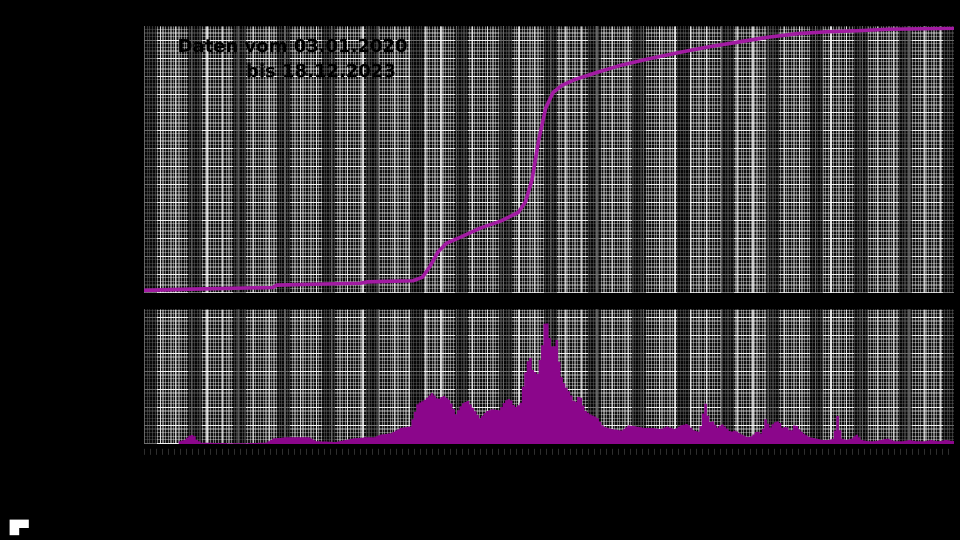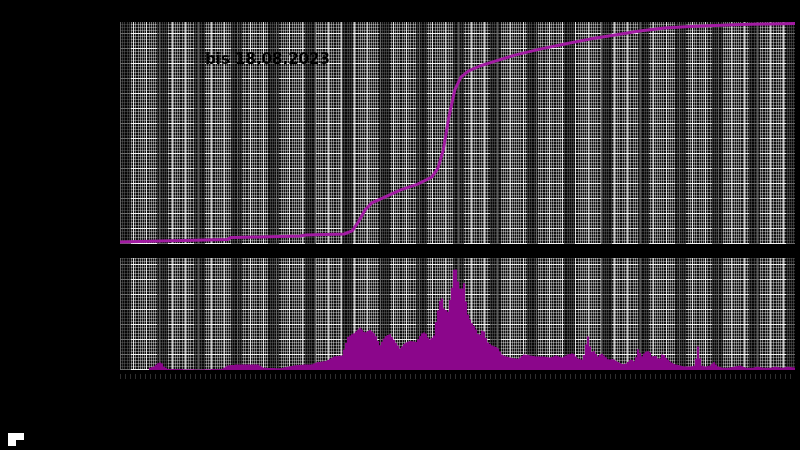--- a/index.html
+++ b/index.html
@@ -42,21 +42,22 @@
         <polyline points="0.0,220.0 39.8,218.9 85.0,218.0 107.3,217.6 110.7,215.6 139.7,214.9 180.2,214.0 186.3,212.9 224.1,212.0 232.2,208.9 238.3,200.0 245.0,188.0 251.8,180.9 265.3,174.9 280.1,168.1 297.7,162.1 311.9,155.0 317.9,146.1 323.3,128.1 328.7,95.9 334.8,67.9 340.9,55.1 348.3,49.1 359.8,44.0 375.3,39.1 394.9,33.1 419.9,27.1 444.8,22.0 469.8,17.1 494.8,13.1 519.8,9.1 544.7,6.0 569.7,4.4 594.7,3.6 620.3,2.4 650.0,2.0 675.0,1.6" fill="none" stroke="#A21BA2" stroke-width="3" stroke-linejoin="round" stroke-linecap="round"></polyline>
       </svg>
   </div>
 
   <div id="panel-bottom" class="panel">
     <svg id="svg-bottom" width="675" height="112" viewBox="0 0 675 112">
         <path d="M30,112L30,109.7M32,112L32,109.1M34,112L34,108.4M36,112L36,106.8M38,112L38,105.2M40,112L40,104.5M42,112L42,105.5M44,112L44,108.7M46,112L46,109.8M48,112L48,110.9M50,112L50,110.9M52,112L52,111.0M54,112L54,111.0M56,112L56,111.0M58,112L58,111.1M60,112L60,111.1M62,112L62,111.1M64,112L64,111.2M66,112L66,111.2M68,112L68,111.2M70,112L70,111.3M72,112L72,111.3M74,112L74,111.3M76,112L76,111.4M78,112L78,111.4M80,112L80,111.4M82,112L82,111.4M84,112L84,111.3M86,112L86,111.3M88,112L88,111.2M90,112L90,111.2M92,112L92,111.1M94,112L94,111.1M96,112L96,111.0M98,112L98,111.0M100,112L100,110.9M102,112L102,110.8M104,112L104,109.7M106,112L106,108.6M108,112L108,107.5M110,112L110,107.3M112,112L112,107.1M114,112L114,106.9M116,112L116,106.6M118,112L118,106.4M120,112L120,106.4M122,112L122,106.4M124,112L124,106.4M126,112L126,106.4M128,112L128,106.4M130,112L130,106.4M132,112L132,106.4M134,112L134,106.4M136,112L136,106.4M138,112L138,106.6M140,112L140,107.7M142,112L142,108.8M144,112L144,109.8M146,112L146,109.8M148,112L148,109.9M150,112L150,110.0M152,112L152,110.0M154,112L154,110.1M156,112L156,110.2M158,112L158,110.3M160,112L160,110.3M162,112L162,109.9M164,112L164,109.5M166,112L166,109.1M168,112L168,108.7M170,112L170,108.3M172,112L172,107.9M174,112L174,107.5M176,112L176,107.3M178,112L178,107.1M180,112L180,106.9M182,112L182,106.7M184,112L184,106.4M186,112L186,106.4M188,112L188,106.4M190,112L190,106.4M192,112L192,106.3M194,112L194,105.6M196,112L196,104.8M198,112L198,104.1M200,112L200,103.9M202,112L202,103.6M204,112L204,103.3M206,112L206,103.0M208,112L208,101.9M210,112L210,100.8M212,112L212,99.7M214,112L214,98.6M216,112L216,98.3M218,112L218,98.0M220,112L220,97.7M222,112L222,97.5M224,112L224,91.4M226,112L226,85.1M228,112L228,78.9M230,112L230,77.4M232,112L232,76.3M234,112L234,75.2M236,112L236,73.4M238,112L238,71.6M240,112L240,69.7M242,112L242,71.5M244,112L244,73.8M246,112L246,74.3M248,112L248,72.9M250,112L250,71.9M252,112L252,73.5M254,112L254,75.2M256,112L256,78.2M258,112L258,82.9M260,112L260,87.2M262,112L262,83.8M264,112L264,80.5M266,112L266,78.1M268,112L268,77.1M270,112L270,76.2M272,112L272,79.0M274,112L274,81.8M276,112L276,84.7M278,112L278,87.6M280,112L280,90.5M282,112L282,88.5M284,112L284,86.1M286,112L286,84.6M288,112L288,83.8M290,112L290,83.0M292,112L292,83.2M294,112L294,83.6M296,112L296,83.9M298,112L298,81.2M300,112L300,77.9M302,112L302,75.6M304,112L304,74.5M306,112L306,75.7M308,112L308,79.5M310,112L310,81.2M312,112L312,79.7M314,112L314,77.6M316,112L316,64.3M318,112L318,52.5M320,112L320,43.1M322,112L322,40.4M324,112L324,50.4M326,112L326,52.1M328,112L328,53.7M330,112L330,41.9M332,112L332,29.7M334,112L334,11.8M336,112L336,11.6M338,112L338,23.6M340,112L340,30.7M342,112L342,30.6M344,112L344,25.3M346,112L346,43.5M348,112L348,56.4M350,112L350,61.4M352,112L352,65.2M354,112L354,68.0M356,112L356,71.5M358,112L358,76.0M360,112L360,76.7M362,112L362,72.8M364,112L364,73.4M366,112L366,80.0M368,112L368,84.6M370,112L370,86.0M372,112L372,87.4M374,112L374,88.2M376,112L376,89.1M378,112L378,90.6M380,112L380,93.5M382,112L382,96.4M384,112L384,97.8M386,112L386,98.4M388,112L388,99.0M390,112L390,99.6M392,112L392,99.9M394,112L394,100.2M396,112L396,100.5M398,112L398,100.8M400,112L400,99.5M402,112L402,98.0M404,112L404,96.6M406,112L406,96.7M408,112L408,97.1M410,112L410,97.5M412,112L412,97.8M414,112L414,98.1M416,112L416,98.4M418,112L418,98.6M420,112L420,98.6M422,112L422,98.6M424,112L424,98.6M426,112L426,98.9M428,112L428,99.2M430,112L430,99.6M432,112L432,99.1M434,112L434,98.3M436,112L436,97.5M438,112L438,98.2M440,112L440,98.9M442,112L442,99.6M444,112L444,98.6M446,112L446,97.5M448,112L448,96.4M450,112L450,95.9M452,112L452,95.4M454,112L454,96.3M456,112L456,98.4M458,112L458,100.5M460,112L460,101.2M462,112L462,101.7M464,112L464,97.0M466,112L466,86.5M468,112L468,78.4M470,112L470,88.4M472,112L472,93.7M474,112L474,93.2M476,112L476,95.9M478,112L478,98.5M480,112L480,96.5M482,112L482,95.8M484,112L484,97.5M486,112L486,99.2M488,112L488,101.2M490,112L490,101.6M492,112L492,101.0M494,112L494,101.6M496,112L496,102.8M498,112L498,104.1M500,112L500,105.0M502,112L502,106.0M504,112L504,106.1M506,112L506,105.5M508,112L508,104.1M510,112L510,101.9M512,112L512,101.7M514,112L514,103.3M516,112L516,99.3M518,112L518,91.3M520,112L520,95.1M522,112L522,98.3M524,112L524,95.6M526,112L526,93.8M528,112L528,93.3M530,112L530,94.6M532,112L532,98.5M534,112L534,97.9M536,112L536,98.2M538,112L538,100.5M540,112L540,100.6M542,112L542,96.6M544,112L544,97.0M546,112L546,99.8M548,112L548,101.8M550,112L550,103.5M552,112L552,104.8M554,112L554,105.9M556,112L556,106.6M558,112L558,107.1M560,112L560,107.5M562,112L562,107.9M564,112L564,108.4M566,112L566,108.6M568,112L568,108.6M570,112L570,108.6M572,112L572,108.2M574,112L574,107.7M576,112L576,100.8M578,112L578,88.6M580,112L580,100.5M582,112L582,107.7M584,112L584,108.3M586,112L586,108.5M588,112L588,108.0M590,112L590,107.5M592,112L592,105.8M594,112L594,104.2M596,112L596,106.4M598,112L598,108.6M600,112L600,109.1M602,112L602,109.6M604,112L604,109.8M606,112L606,109.8M608,112L608,109.8M610,112L610,109.4M612,112L612,109.1M614,112L614,108.7M616,112L616,108.3M618,112L618,107.9M620,112L620,107.6M622,112L622,108.2M624,112L624,109.0M626,112L626,109.8M628,112L628,109.8M630,112L630,109.8M632,112L632,109.7M634,112L634,109.4M636,112L636,109.0M638,112L638,108.7M640,112L640,109.0M642,112L642,109.4M644,112L644,109.8M646,112L646,109.8M648,112L648,109.8M650,112L650,109.8M652,112L652,109.4M654,112L654,109.0M656,112L656,108.7M658,112L658,109.0M660,112L660,109.4M662,112L662,109.7M664,112L664,109.4M666,112L666,109.1M668,112L668,108.7M670,112L670,108.9M672,112L672,109.3M674,112L674,109.6" stroke="#8B068B" stroke-width="2.2" fill="none"></path>
       </svg>
   </div>
 
-  <div id="title-line2" class="chart-title">bis 18.08.2023</div>
+  <div id="title-line1" class="chart-title">Daten vom 03.01.2020</div>
+  <div id="title-line2" class="chart-title">bis 18.12.2023</div>
 
   <div class="tick-strip"></div>
 
   <div class="corner-glyph">
     <div class="g1"></div>
     <div class="g2"></div>
   </div>
 
 </div>
 

